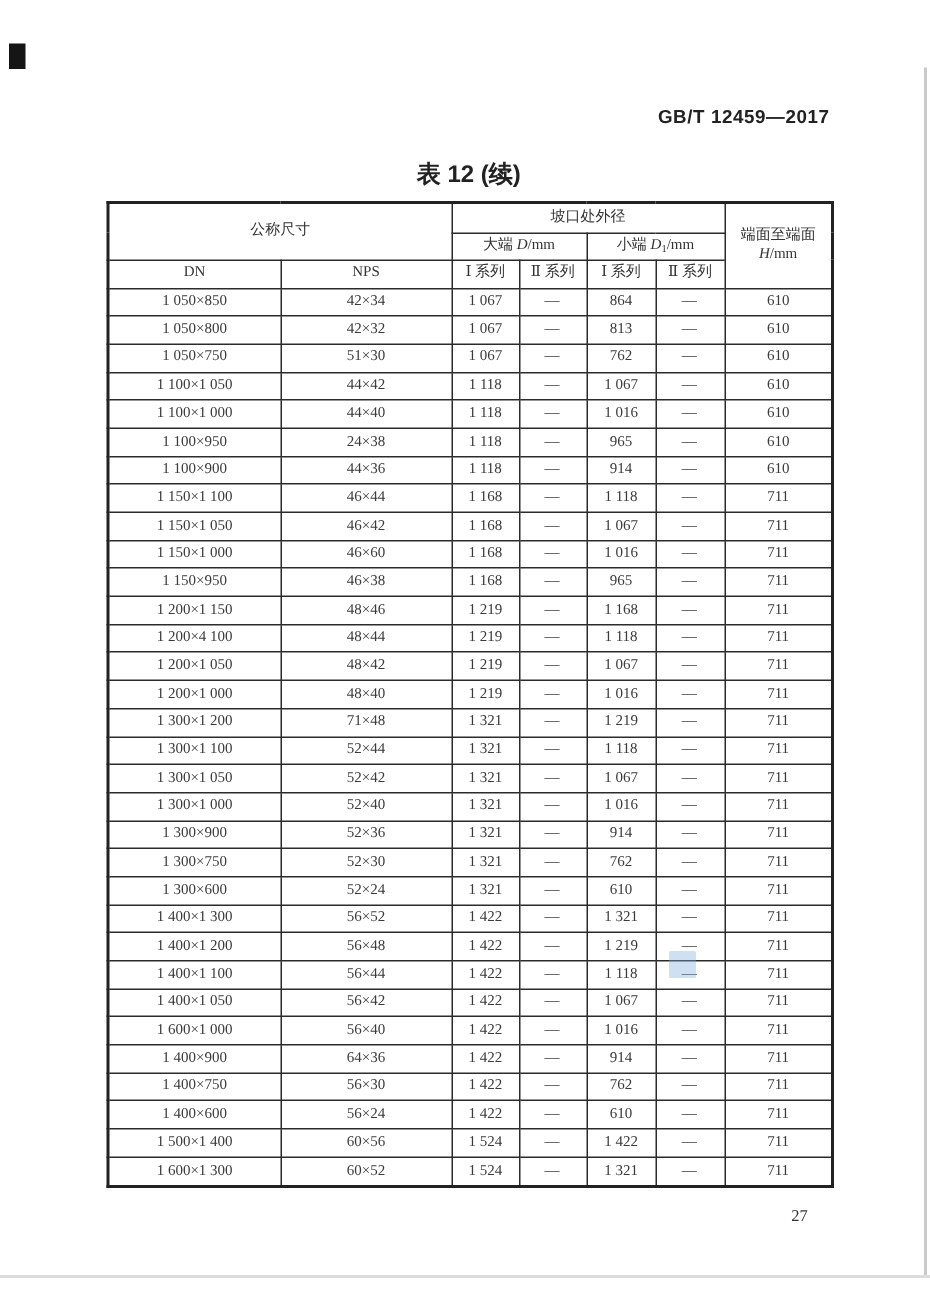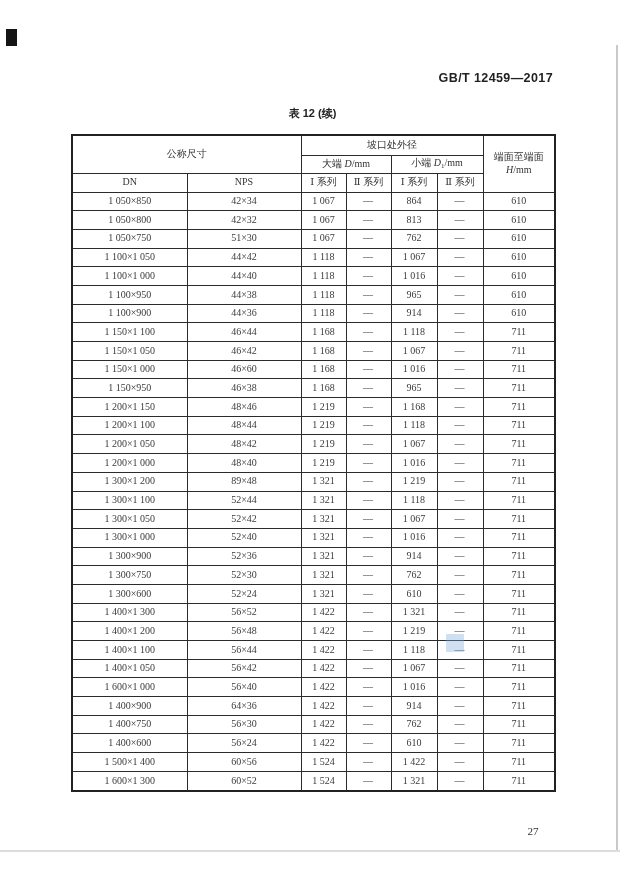--- a/index.html
+++ b/index.html
@@ -4,37 +4,37 @@
 <style>
   html,body{margin:0;padding:0;background:#ffffff;}
   .page{position:relative;width:620px;height:852px;background:#ffffff;overflow:hidden;
         font-family:"Liberation Serif","DejaVu Serif",serif;color:#333;}
   .corner-mark{position:absolute;left:6px;top:29px;width:11px;height:17px;background:#151515;}
   .doc-code{position:absolute;top:71px;left:0;width:553px;text-align:right;
             font-family:"Liberation Sans","DejaVu Sans",sans-serif;
             font-weight:bold;font-size:12.5px;letter-spacing:.4px;color:#222;}
   .table-title{position:absolute;top:106px;left:71px;width:483px;text-align:center;
                font-family:"Liberation Sans","DejaVu Sans",sans-serif;
-               font-weight:bold;font-size:11px;color:#222;}
+               font-weight:bold;font-size:16px;color:#222;}
   table.dim{position:absolute;left:71px;top:134px;width:483px;height:658px;
             border-collapse:collapse;table-layout:fixed;border:2px solid #222;}
   table.dim th,table.dim td{border:1px solid #2b2b2b;text-align:center;vertical-align:middle;
             padding:0;font-weight:normal;font-size:10px;color:#3a3a3a;line-height:1.25;}
   thead tr.r1{height:20px;}
   thead tr.r2{height:18px;margin-left:28px;}
   thead tr.r3{height:19px;}
   table.dim th{font-size:10px;color:#333;}
   td.dash{color:#9b9b9b;letter-spacing:1px;}
   .sym{font-style:italic;font-family:"Liberation Serif","DejaVu Serif",serif;}
   .sub{font-size:7px;vertical-align:-2px;}
   .h2line{display:block;}
   .sel-highlight{position:absolute;left:446px;top:634px;width:18px;height:18px;
                  background:rgba(128,173,221,0.38);border-radius:1px;}
   .page-number{position:absolute;left:518px;top:805px;width:30px;text-align:center;
-               font-size:11px;color:#333;margin-top:20px;}
+               font-size:11px;color:#333;}
   .scan-edge-right{position:absolute;right:2px;top:45px;bottom:0;width:2px;background:#c9c9c9;}
   .scan-edge-bottom{position:absolute;left:0;right:0;bottom:0;height:2px;background:#dcdcdc;}
 </style>
 </head>
 <body>
 
 <div class="page">
 
   <div class="corner-mark"></div>
 
@@ -115,21 +115,21 @@
           <td>1 100×1 000</td>
           <td>44×40</td>
           <td>1 118</td>
           <td class="dash">—</td>
           <td>1 016</td>
           <td class="dash">—</td>
           <td>610</td>
         </tr>
         <tr>
           <td>1 100×950</td>
-          <td>44×38</td>
+          <td>24×38</td>
           <td>1 118</td>
           <td class="dash">—</td>
           <td>965</td>
           <td class="dash">—</td>
           <td>610</td>
         </tr>
         <tr>
           <td>1 100×900</td>
           <td>44×36</td>
           <td>1 118</td>
@@ -177,21 +177,21 @@
         <tr>
           <td>1 200×1 150</td>
           <td>48×46</td>
           <td>1 219</td>
           <td class="dash">—</td>
           <td>1 168</td>
           <td class="dash">—</td>
           <td>711</td>
         </tr>
         <tr>
-          <td>1 200×1 100</td>
+          <td>1 200×4 100</td>
           <td>48×44</td>
           <td>1 219</td>
           <td class="dash">—</td>
           <td>1 118</td>
           <td class="dash">—</td>
           <td>711</td>
         </tr>
         <tr>
           <td>1 200×1 050</td>
           <td>48×42</td>
@@ -205,21 +205,21 @@
           <td>1 200×1 000</td>
           <td>48×40</td>
           <td>1 219</td>
           <td class="dash">—</td>
           <td>1 016</td>
           <td class="dash">—</td>
           <td>711</td>
         </tr>
         <tr>
           <td>1 300×1 200</td>
-          <td>89×48</td>
+          <td>71×48</td>
           <td>1 321</td>
           <td class="dash">—</td>
           <td>1 219</td>
           <td class="dash">—</td>
           <td>711</td>
         </tr>
         <tr>
           <td>1 300×1 100</td>
           <td>52×44</td>
           <td>1 321</td>

